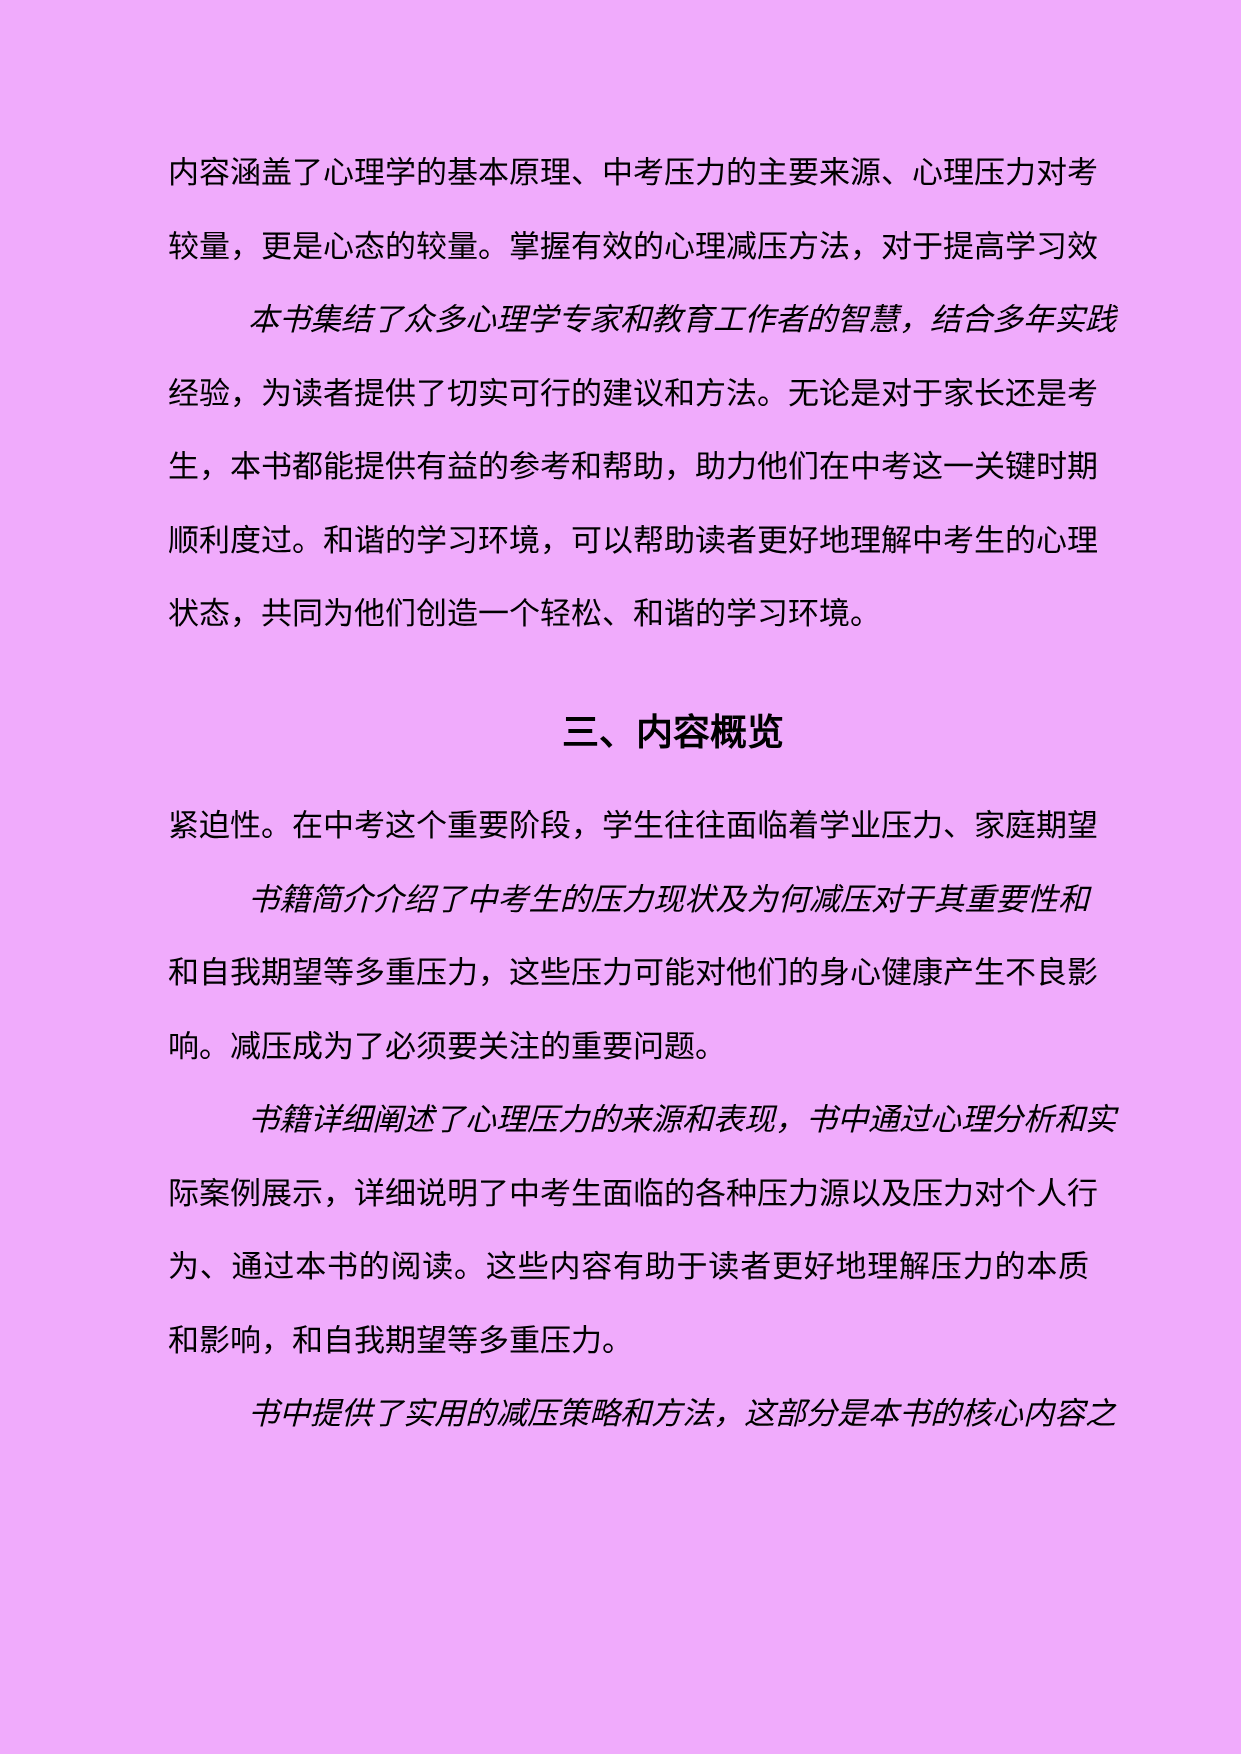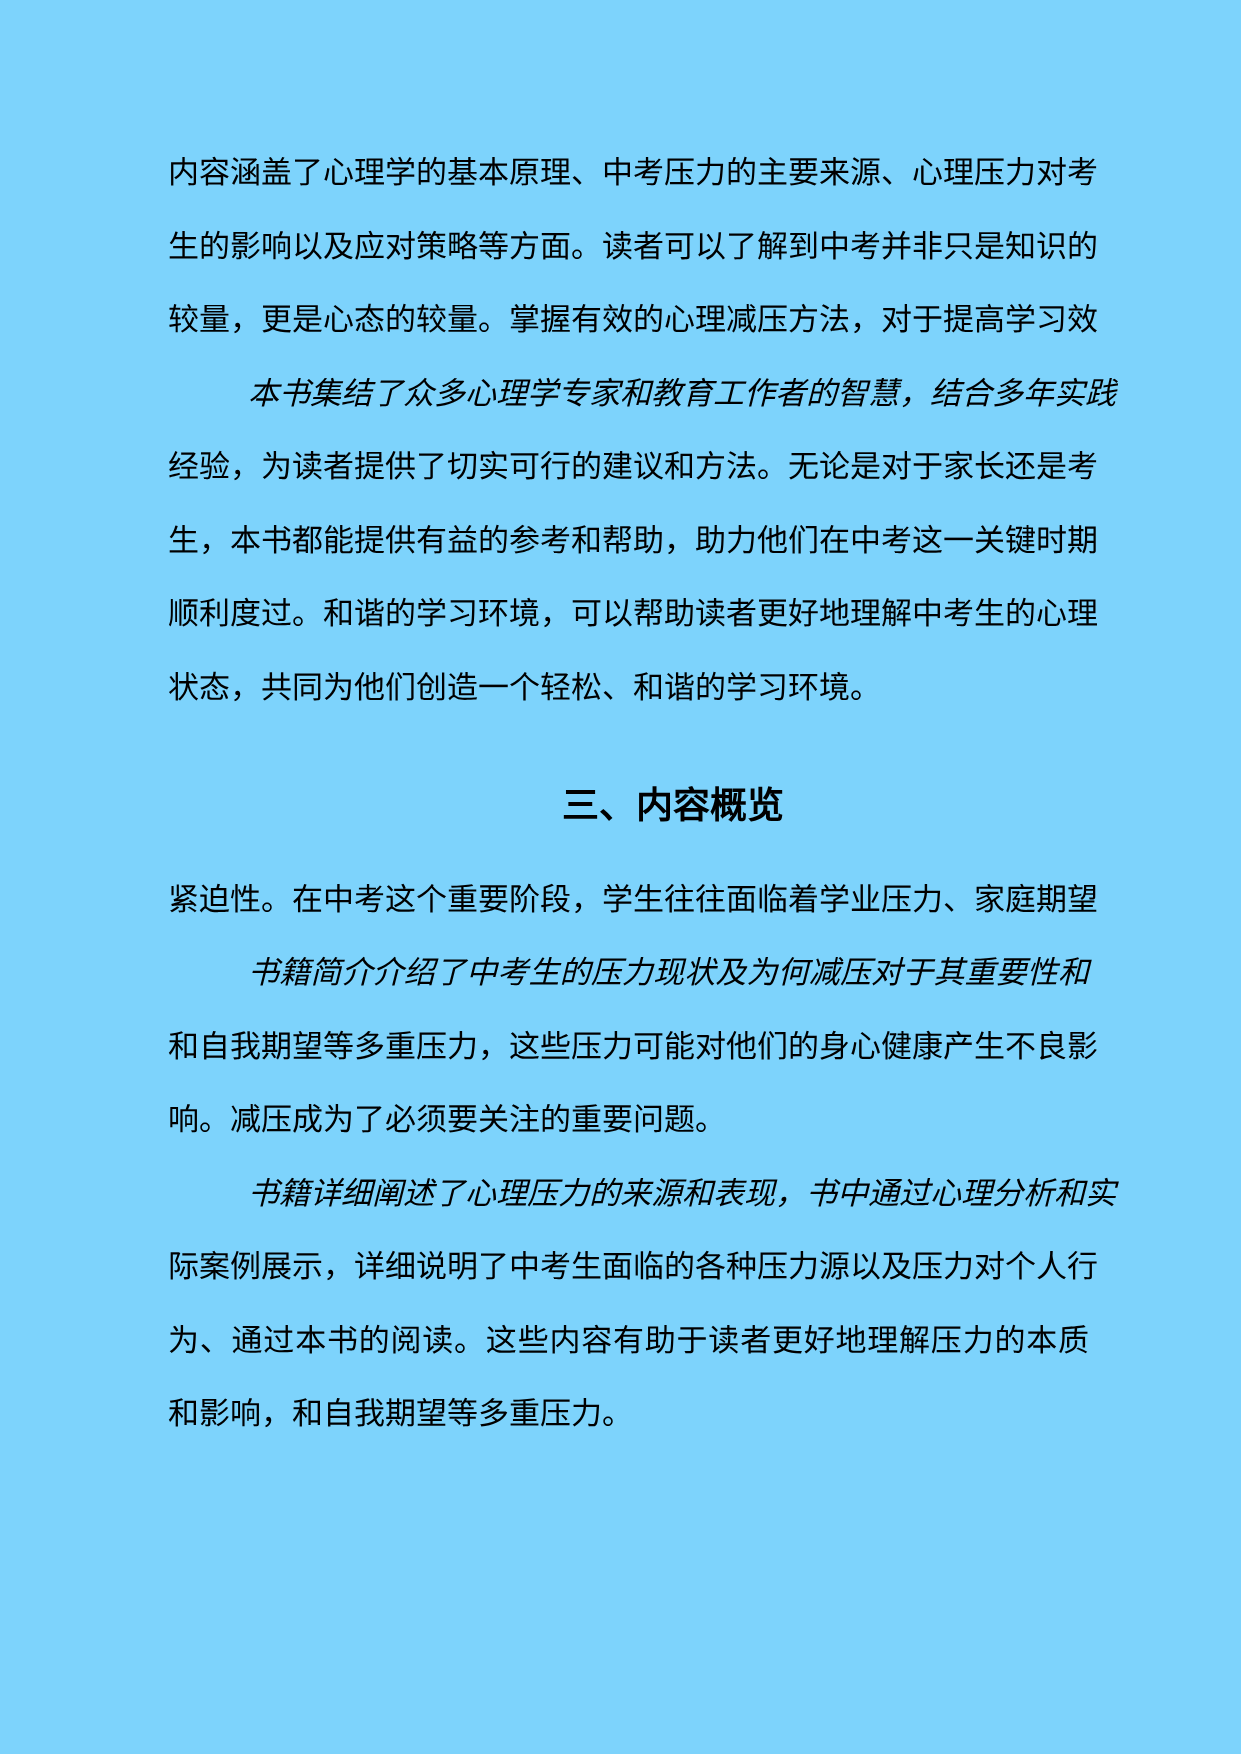--- a/index.html
+++ b/index.html
@@ -11,21 +11,21 @@
     height: 1754px;
     background: #ffffff;
     color: #000000;
     font-family: "Liberation Serif", "DejaVu Serif", serif;
     overflow: hidden;
   }
   .page {
     position: relative;
     width: 1241px;
     height: 1754px;
-    background: #7dd3fc;
+    background: #f0abfc;
   }
   .text-block {
     position: absolute;
     top: 136px;
     left: 168px;
     right: 152px;
   }
   .para {
     margin: 0;
     padding: 0;
@@ -56,21 +56,20 @@
   }
 </style>
 </head>
 <body>
 
 <div class="page">
   <div class="text-block">
 
     <p class="para">
       <span class="line">内容涵盖了心理学的基本原理、中考压力的主要来源、心理压力对考</span>
-      <span class="line">生的影响以及应对策略等方面。读者可以了解到中考并非只是知识的</span>
       <span class="line">较量，更是心态的较量。掌握有效的心理减压方法，对于提高学习效</span>
     </p>
 
     <p class="para">
       <span class="line indent">本书集结了众多心理学专家和教育工作者的智慧，结合多年实践</span>
       <span class="line">经验，为读者提供了切实可行的建议和方法。无论是对于家长还是考</span>
       <span class="line">生，本书都能提供有益的参考和帮助，助力他们在中考这一关键时期</span>
       <span class="line">顺利度过。和谐的学习环境，可以帮助读者更好地理解中考生的心理</span>
       <span class="line end">状态，共同为他们创造一个轻松、和谐的学习环境。</span>
     </p>
@@ -84,15 +83,18 @@
       <span class="line end">响。减压成为了必须要关注的重要问题。</span>
     </p>
 
     <p class="para">
       <span class="line indent">书籍详细阐述了心理压力的来源和表现，书中通过心理分析和实</span>
       <span class="line">际案例展示，详细说明了中考生面临的各种压力源以及压力对个人行</span>
       <span class="line">为、通过本书的阅读。这些内容有助于读者更好地理解压力的本质</span>
       <span class="line end">和影响，和自我期望等多重压力。</span>
     </p>
 
+    <p class="para">
+      <span class="line indent end">书中提供了实用的减压策略和方法，这部分是本书的核心内容之</span>
+    </p>
 
   </div>
 </div>
 
 </body></html>

